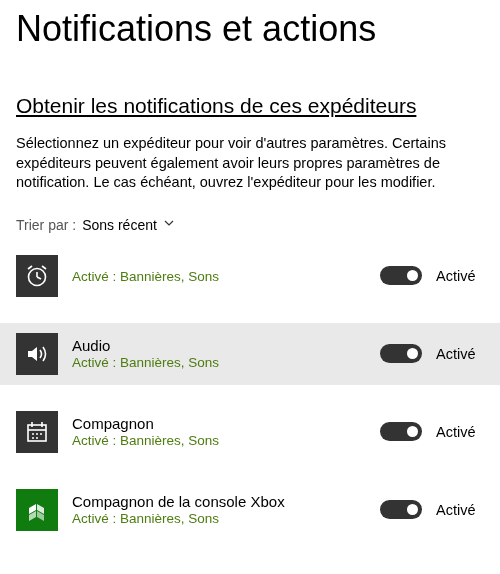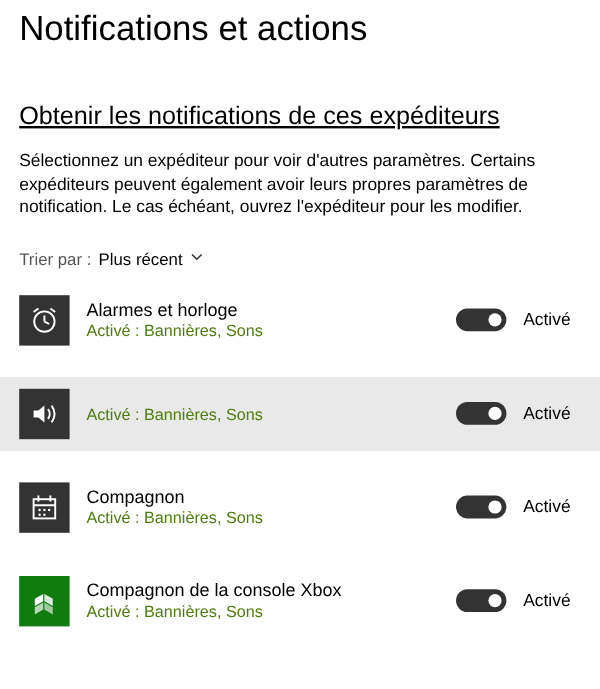--- a/index.html
+++ b/index.html
@@ -4,21 +4,21 @@
   <style>
     * { margin: 0; padding: 0; box-sizing: border-box; }
     body {
       font-family: "Segoe UI", -apple-system, sans-serif;
       background: #ffffff;
       color: #000000;
       width: 500px;
       padding: 0;
     }
     .page-title {
-      font-size: 29px;
+      font-size: 36px;
       font-weight: 300;
       padding: 8px 16px 24px 16px;
     }
     .section-title {
       font-size: 21px;
       font-weight: 400;
       padding: 20px 16px 16px 16px;
       text-decoration: underline;
     }
     .description {
@@ -104,57 +104,57 @@
 <body>
 
 <h1 class="page-title">Notifications et actions</h1>
 
 <h2 class="section-title">Obtenir les notifications de ces expéditeurs</h2>
 
 <p class="description">Sélectionnez un expéditeur pour voir d'autres paramètres. Certains expéditeurs peuvent également avoir leurs propres paramètres de notification. Le cas échéant, ouvrez l'expéditeur pour les modifier.</p>
 
 <div class="sort-row">
   <span>Trier par :</span>
-  <span class="sort-value">Plus récent</span>
+  <span class="sort-value">Sons récent</span>
   <span class="chevron">
     <svg width="12" height="12" viewBox="0 0 12 12">
         <path d="M2 4 L6 8 L10 4" stroke="#333" stroke-width="1.2" fill="none"></path>
       </svg>
   </span>
 </div>
 
 <div class="sender-list">
 
   <div class="sender-item">
     <div class="icon-box icon-dark">
       <svg width="28" height="28" viewBox="0 0 28 28">
         <circle cx="14" cy="15" r="8.5" stroke="#fff" stroke-width="1.6" fill="none"></circle>
         <line x1="14" y1="15" x2="14" y2="10" stroke="#fff" stroke-width="1.6"></line>
         <line x1="14" y1="15" x2="18" y2="17" stroke="#fff" stroke-width="1.6"></line>
         <path d="M5 7 L9 4" stroke="#fff" stroke-width="1.6"></path>
         <path d="M23 7 L19 4" stroke="#fff" stroke-width="1.6"></path>
       </svg>
     </div>
     <div class="text-col">
-      <div class="sender-name">Alarmes et horloge</div>
       <div class="sender-sub">Activé : Bannières, Sons</div>
     </div>
     <div class="toggle"></div>
     <div class="toggle-label">Activé</div>
   </div>
 
   <div class="sender-item selected">
     <div class="icon-box icon-dark">
       <svg width="28" height="28" viewBox="0 0 28 28">
         <path d="M5 11 L9 11 L14 7 L14 21 L9 17 L5 17 Z" fill="#fff"></path>
         <path d="M17 10 Q20 14 17 18" stroke="#fff" stroke-width="1.6" fill="none"></path>
         <path d="M20 7 Q25 14 20 21" stroke="#fff" stroke-width="1.6" fill="none"></path>
       </svg>
     </div>
     <div class="text-col">
+      <div class="sender-name">Audio</div>
       <div class="sender-sub">Activé : Bannières, Sons</div>
     </div>
     <div class="toggle"></div>
     <div class="toggle-label">Activé</div>
   </div>
 
   <div class="sender-item">
     <div class="icon-box icon-dark">
       <svg width="28" height="28" viewBox="0 0 28 28">
         <rect x="5" y="7" width="18" height="16" stroke="#fff" stroke-width="1.6" fill="none"></rect>

